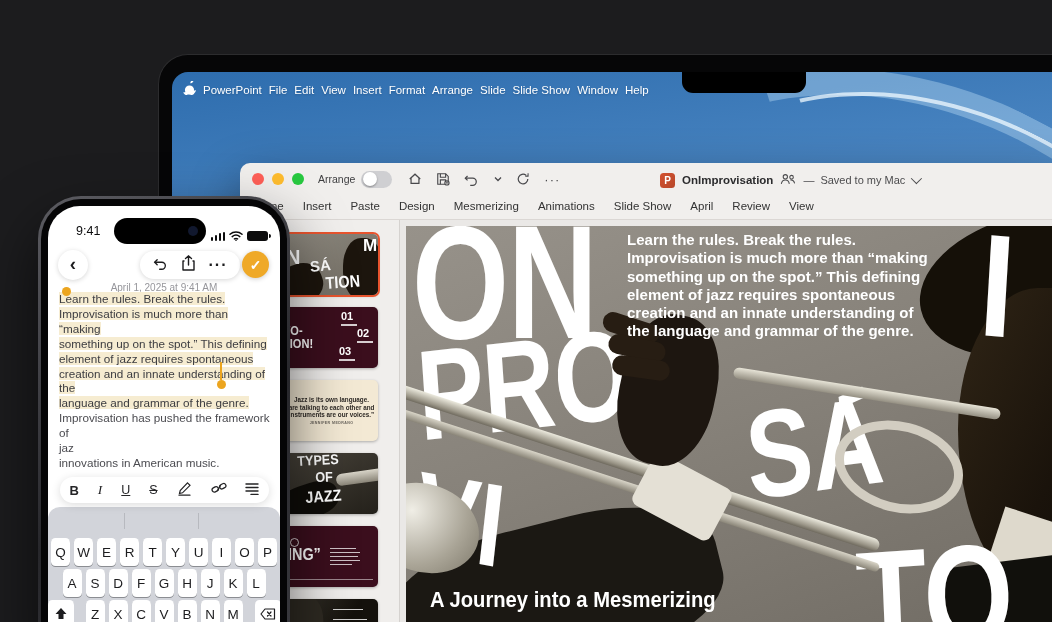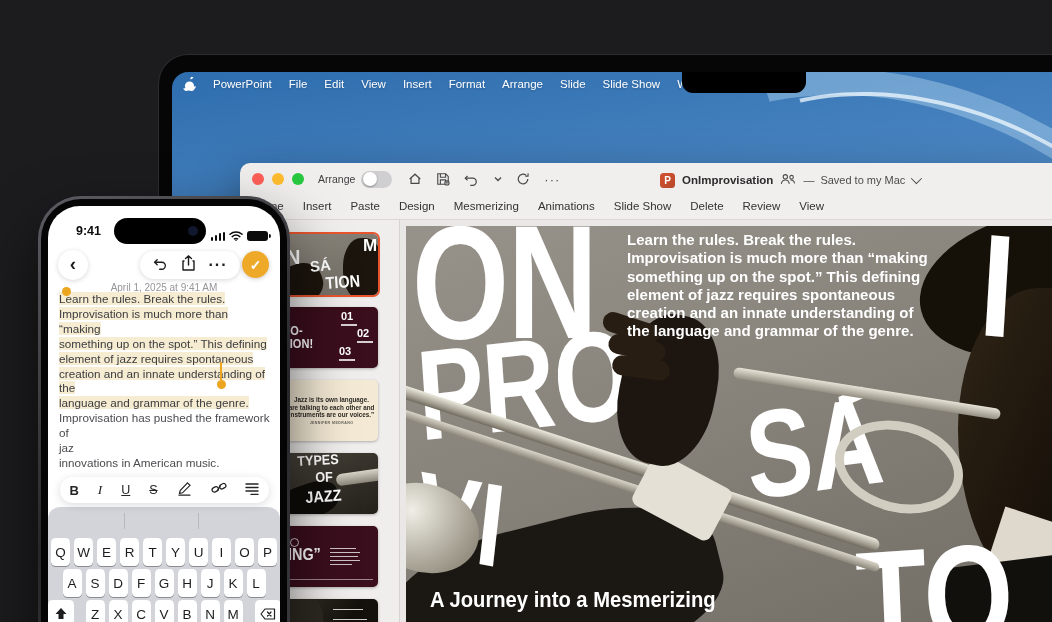--- a/index.html
+++ b/index.html
@@ -11,22 +11,22 @@
   .mac-bezel{position:absolute;left:158px;top:54px;width:910px;height:600px;
              background:#060607;border-radius:30px 0 0 0;border:1px solid #2c2c2e;border-right:none;border-bottom:none;}
   .mac-screen{position:absolute;left:172px;top:72px;width:880px;height:550px;
               border-radius:16px 0 0 0;overflow:hidden;
               background:linear-gradient(172deg,#2e6dae 0%,#4c87c3 32%,#7aa9d8 68%,#a4c7ea 100%);}
   .wp-arc1{position:absolute;right:-210px;top:18px;width:640px;height:460px;border-radius:50%;
            border:26px solid transparent;border-top-color:rgba(196,228,250,.38);transform:rotate(27deg);}
   .wp-arc2{position:absolute;right:-190px;top:40px;width:600px;height:430px;border-radius:50%;
            border:4px solid transparent;border-top-color:rgba(240,250,255,.75);transform:rotate(27deg);}
   .notch{position:absolute;left:510px;top:0;width:124px;height:21px;background:#000;border-radius:0 0 11px 11px;}
-  .menubar{position:absolute;left:0;top:0;right:0;height:24px;display:flex;align-items:center;
-           gap:17px;padding-left:11px;color:#fff;font-size:11.5px;text-shadow:0 1px 2px rgba(10,30,60,.25);}
+  .menubar{position:absolute;left:0;top:0;right:0;height:24px;display:flex;align-items:flex-end;
+           gap:7px;padding-left:11px;color:#fff;font-size:11.5px;text-shadow:0 1px 2px rgba(10,30,60,.25);}
   .menubar .mi{white-space:nowrap;}
   .menubar .mi:first-child{font-weight:bold;}
   .apple-svg{width:13px;height:15px;display:block;}
 
   
   .window{position:absolute;left:68px;top:91px;right:-16px;bottom:-16px;background:#f1efed;
           border-radius:10px 10px 0 0;box-shadow:0 20px 50px rgba(0,0,0,.45);}
   .titlebar{position:relative;height:30px;display:flex;align-items:center;padding:0 12px;}
   .lights{display:flex;gap:8px;margin-top:2px;}
   .light{width:12px;height:12px;border-radius:50%;}
@@ -117,21 +117,21 @@
   .t6{background:linear-gradient(120deg,#3a362e 0%,#14110c 60%);}
   .t6-l{position:absolute;background:rgba(255,255,255,.8);height:1px;}
 
   
   .phone{position:absolute;left:38px;top:196px;width:252px;height:470px;z-index:50;}
   .phone-frame{position:absolute;inset:0;border-radius:43px;
                background:linear-gradient(145deg,#5c5c62,#27272b 55%,#3a3a3f);
                box-shadow:0 28px 60px rgba(0,0,0,.6);}
   .phone-inner{position:absolute;inset:3px;border-radius:40px;background:#050506;}
   .phone-screen{position:absolute;inset:10px;border-radius:32px;background:#fff;overflow:hidden;}
-  .ptime{position:absolute;left:28px;top:18px;font-size:12.5px;font-weight:bold;color:#0c0c0d;}
+  .ptime{position:absolute;left:28px;top:18px;font-size:12.5px;font-weight:normal;color:#0c0c0d;}
   .island{position:absolute;left:66px;top:12px;width:92px;height:26px;background:#000;border-radius:14px;}
   .cam{position:absolute;right:8px;top:8px;width:10px;height:10px;border-radius:50%;background:#11182e;}
   .stat-icons{position:absolute;right:12px;top:21px;display:flex;align-items:center;gap:4px;color:#0c0c0d;}
   .sigbars{display:flex;align-items:flex-end;gap:1.5px;height:9px;}
   .sigbars i{display:block;width:2.5px;background:#0c0c0d;border-radius:1px;}
   .batt{width:21px;height:10.5px;border-radius:3px;background:#0c0c0d;position:relative;}
   .batt::after{content:"";position:absolute;right:-3px;top:3px;width:1.8px;height:4px;background:#0c0c0d;border-radius:0 2px 2px 0;}
   .navrow{position:absolute;left:0;right:0;top:44px;height:30px;}
   .pillbtn{position:absolute;background:#fff;border-radius:15px;box-shadow:0 1px 5px rgba(0,0,0,.16);
            display:flex;align-items:center;justify-content:center;color:#1c1c1e;}
@@ -262,21 +262,21 @@
 
       <div class="tabs">
 
       <span class="tab">Home</span>
           <span class="tab">Insert</span>
           <span class="tab">Paste</span>
           <span class="tab">Design</span>
           <span class="tab">Mesmerizing</span>
           <span class="tab">Animations</span>
           <span class="tab">Slide Show</span>
-          <span class="tab">Delete</span>
+          <span class="tab">April</span>
           <span class="tab">Review</span>
           <span class="tab">View</span>
         </div>
 
       <div class="content">
 
         <div class="thumbs">
 
           <div class="thumb selected t-photo">
             <div class="t1-blob" style="left:58px;top:4px;width:40px;height:62px;"></div>

